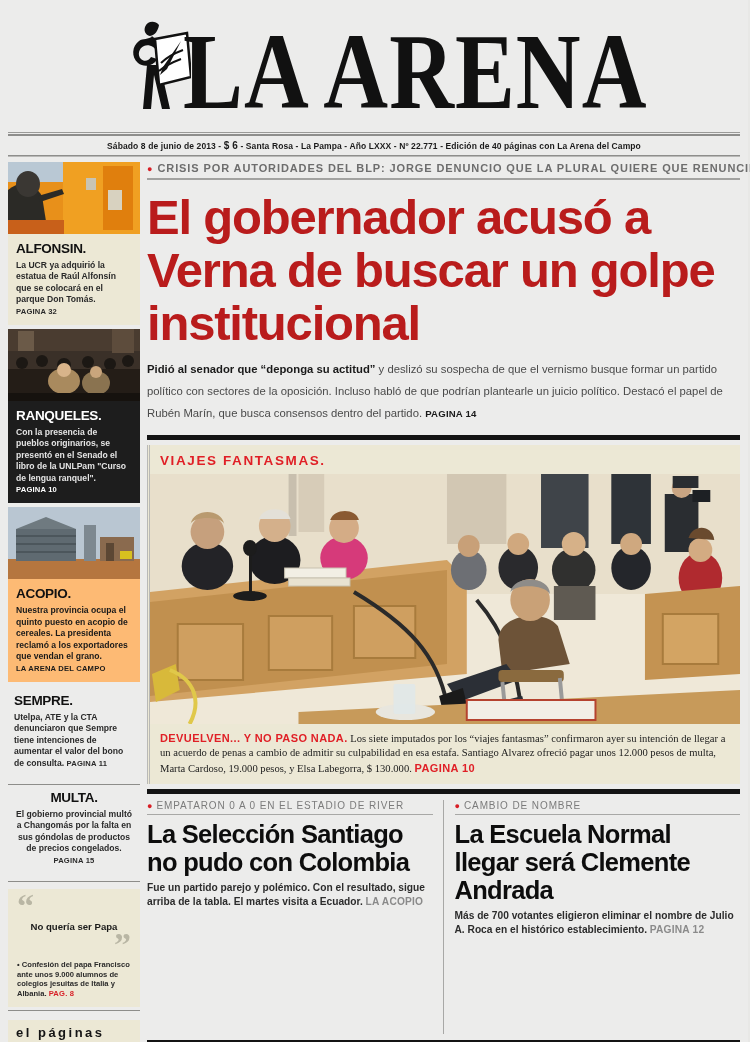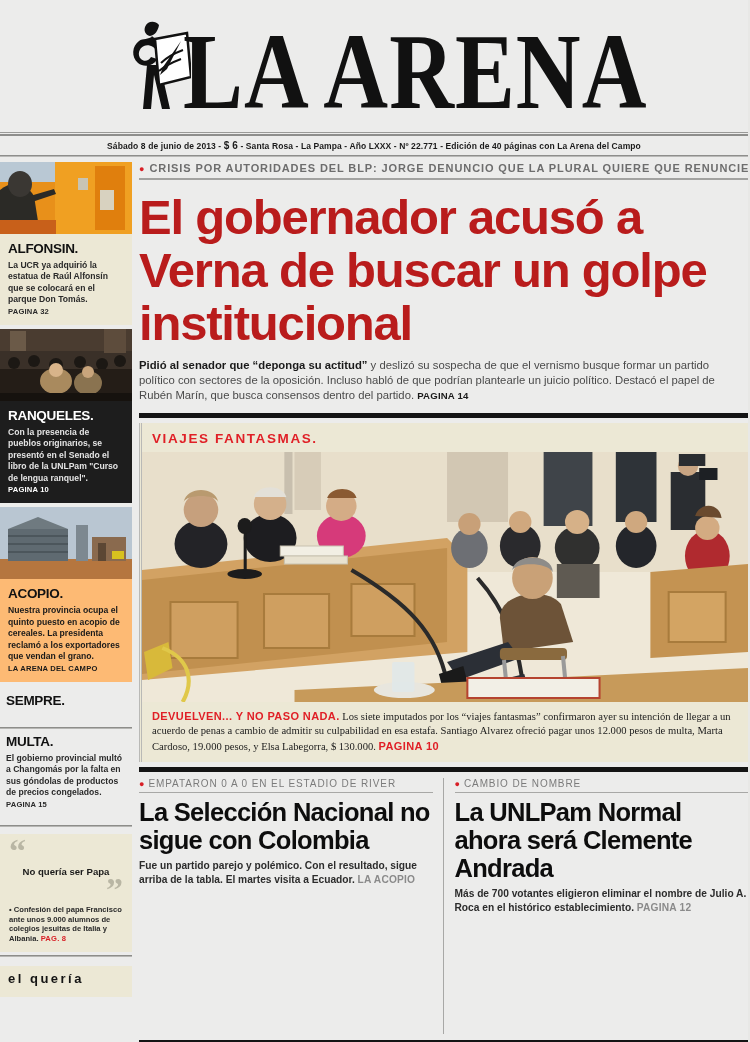--- a/index.html
+++ b/index.html
@@ -10,21 +10,21 @@
     background: #e8e8e6;
     font-family: "Liberation Sans", sans-serif;
     overflow: hidden;
   }
 
   .page {
     position: relative;
     width: 748px;
     height: 1042px;
     background: #ececeb;
-    padding: 0 0;
+    padding: 0 8px;
   }
 
   
   .masthead {
     position: relative;
     height: 128px;
     display: flex;
     align-items: center;
     justify-content: center;
     background: #ececeb;
@@ -207,21 +207,21 @@
     line-height: 53px;
     font-weight: bold;
     letter-spacing: -1.2px;
     color: #b91c1c;
     padding: 11px 0 8px 0;
     font-family: "Liberation Sans", sans-serif;
   }
 
   .standfirst {
     font-size: 11.3px;
-    line-height: 15px;
+    line-height: 22px;
     color: #4a4a4a;
     padding-bottom: 10px;
   }
   .standfirst b { color: #1a1a1a; }
   .sf-pag { font-size: 9.6px; font-weight: bold; color: #1a1a1a; letter-spacing: .2px; }
 
   .rule-heavy {
     height: 5px;
     background: #141414;
     margin-bottom: 5px;
@@ -413,44 +413,47 @@
           <div class="side-title">ACOPIO.</div>
           <div class="side-text"><span>Nuestra provincia ocupa el quinto puesto en acopio de cereales. La presidenta reclamó a los exportadores que vendan el grano.</span>
             <div class="side-page">LA ARENA DEL CAMPO</div>
           </div>
         </div>
       </div>
 
       <div class="side-block blk-plain">
         <div class="side-body" style="padding-left:6px;padding-right:6px;">
           <div class="side-title">SEMPRE.</div>
+          <div class="side-text"><span>Utelpa, ATE y la CTA denunciaron que Sempre tiene intenciones de aumentar el valor del bono de consulta.</span>
+            <span class="side-page">PAGINA 11</span>
+          </div>
         </div>
       </div>
       <div class="side-sep"></div>
 
       <div class="side-block blk-plain">
-        <div class="side-body" style="padding-left:6px;padding-right:6px;padding-top:0;">
+        <div class="side-body" style="padding-left:6px;padding-right:6px;padding-top:0;text-align:center;">
           <div class="side-title">MULTA.</div>
           <div class="side-text"><span>El gobierno provincial multó a Changomás por la falta en sus góndolas de productos de precios congelados.</span>
             <span class="side-page">PAGINA 15</span>
           </div>
         </div>
       </div>
       <div class="side-sep"></div>
 
       <div class="quote-block">
         <div class="qmark open">“</div>
         <div class="quote-text">No quería ser Papa</div>
         <div class="qmark close">”</div>
         <div class="quote-caption"><span>• Confesión del papa Francisco ante unos 9.000 alumnos de colegios jesuitas de Italia y Albania. </span><span class="pag-red">PAG. 8</span></div>
       </div>
       <div class="side-sep"></div>
 
       <div class="numero-block">
-        <div class="numero-head">el quería</div>
+        <div class="numero-head">el páginas</div>
 
       </div>
 
     </div>
 
     <div class="main">
 
       <div class="kicker-row">
         <span class="bullet">●</span>
         <span class="kicker">CRISIS POR AUTORIDADES DEL BLP: JORGE DENUNCIO QUE LA PLURAL QUIERE QUE RENUNCIE</span>
@@ -568,30 +571,30 @@
 
       <div class="rule-heavy2"></div>
 
       <div class="bottom-row">
 
         <div class="bstory left">
           <div class="bkicker-row">
             <span class="bullet">●</span>
             <span class="bkicker">EMPATARON 0 A 0 EN EL ESTADIO DE RIVER</span>
           </div>
-          <div class="bhead">La Selección Nacional no sigue con Colombia</div>
+          <div class="bhead">La Selección Santiago no pudo con Colombia</div>
           <div class="bsum"><span>Fue un partido parejo y polémico. Con el resultado, sigue arriba de la tabla. El martes visita a Ecuador. </span><span class="tag">LA ACOPIO</span></div>
         </div>
 
         <div class="bstory right">
           <div class="bkicker-row">
             <span class="bullet">●</span>
             <span class="bkicker">CAMBIO DE NOMBRE</span>
           </div>
-          <div class="bhead">La UNLPam Normal ahora será Clemente Andrada</div>
+          <div class="bhead">La Escuela Normal llegar será Clemente Andrada</div>
           <div class="bsum"><span>Más de 700 votantes eligieron eliminar el nombre de Julio A. Roca en el histórico establecimiento. </span><span class="tag">PAGINA 12</span></div>
         </div>
       </div>
 
       <div class="rule-bottom"></div>
     </div>
   </div>
 </div>
 
 </body></html>

